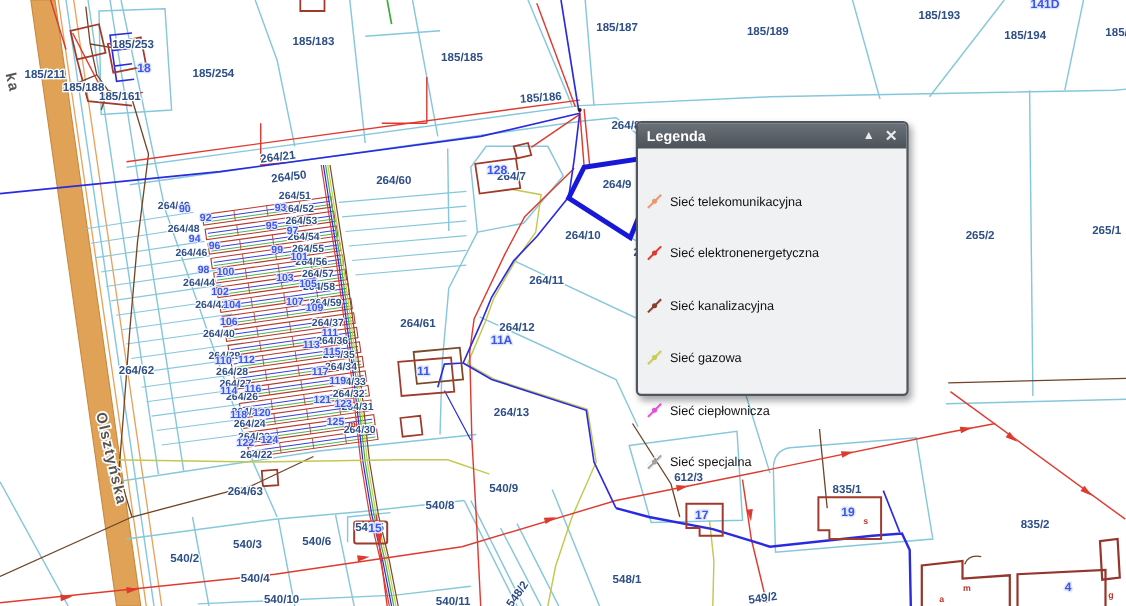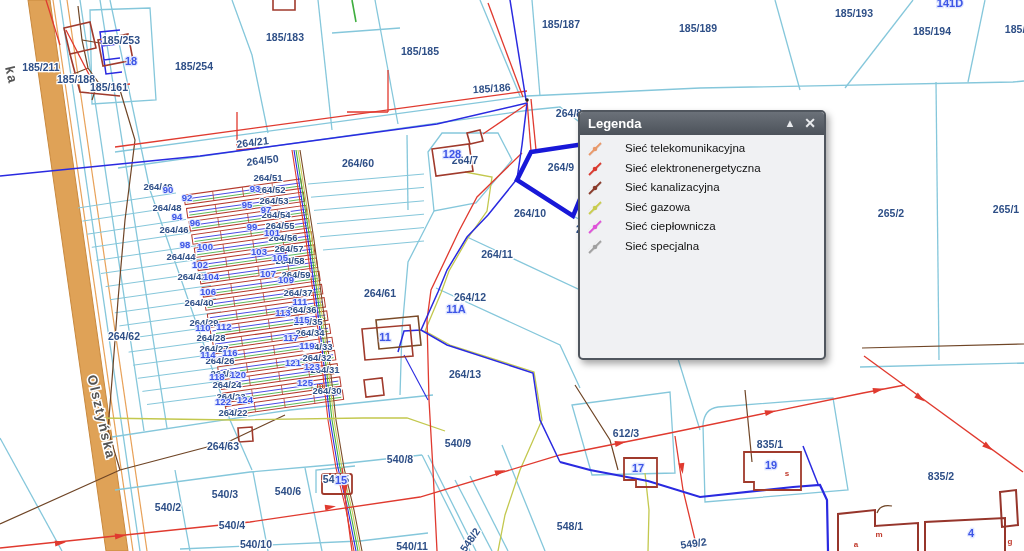--- a/index.html
+++ b/index.html
@@ -21,21 +21,21 @@
           background:#f0f1f3;border:2px solid #50565e;border-radius:5px;
           box-shadow:3px 4px 7px rgba(0,0,0,.35);}
   .lhead{height:20px;background:linear-gradient(#6b7179,#4c525a);border-radius:3px 3px 0 0;
          color:#fff;font-weight:bold;font-size:13px;display:flex;align-items:center;
          padding:1px 8px 2px 8px;}
   .lhead .ltitle{flex:1;}
   .lbtns{display:flex;gap:9px;align-items:center;}
   .lbtns span{color:#e9ebee;font-size:11px;cursor:pointer;line-height:1;}
   .lbtns .lclose{font-size:14px;font-weight:bold;}
   .lbody{padding:7px 8px;}
-  .lrow{display:flex;align-items:flex-start;gap:23px;height:19.5px;font-size:11.5px;color:#111;}
+  .lrow{display:flex;align-items:flex-end;gap:7px;height:19.5px;font-size:11.5px;color:#111;margin-top:28px;}
   .lrow .licon{width:14px;height:14px;display:inline-block;}
 </style>
 </head>
 <body>
 
 <div id="stage">
   <svg id="map" width="1024" height="551" viewBox="0 0 1024 551">
 
     <g>
       <polygon points="28,0 50,0 128,551 106,551" fill="#dfa257" stroke="#c9893e" stroke-width="1"></polygon>

